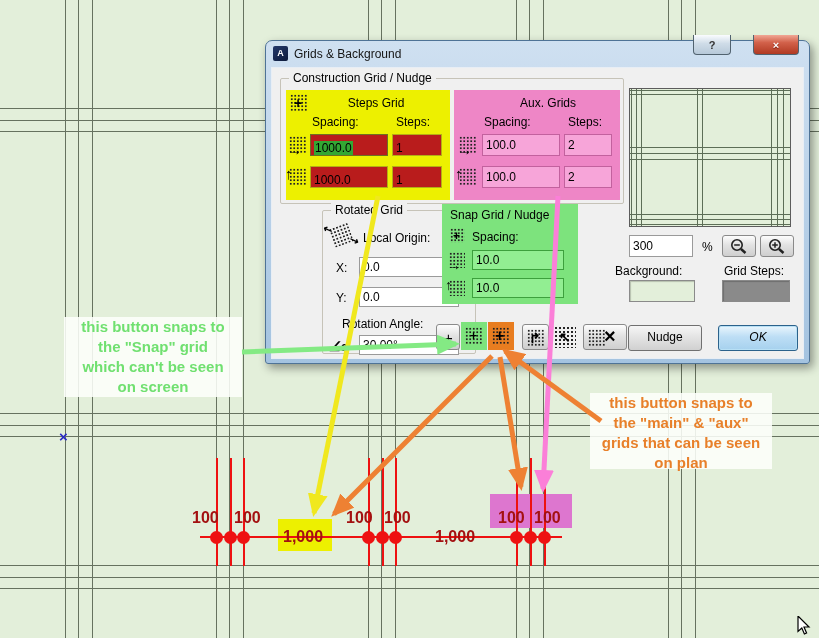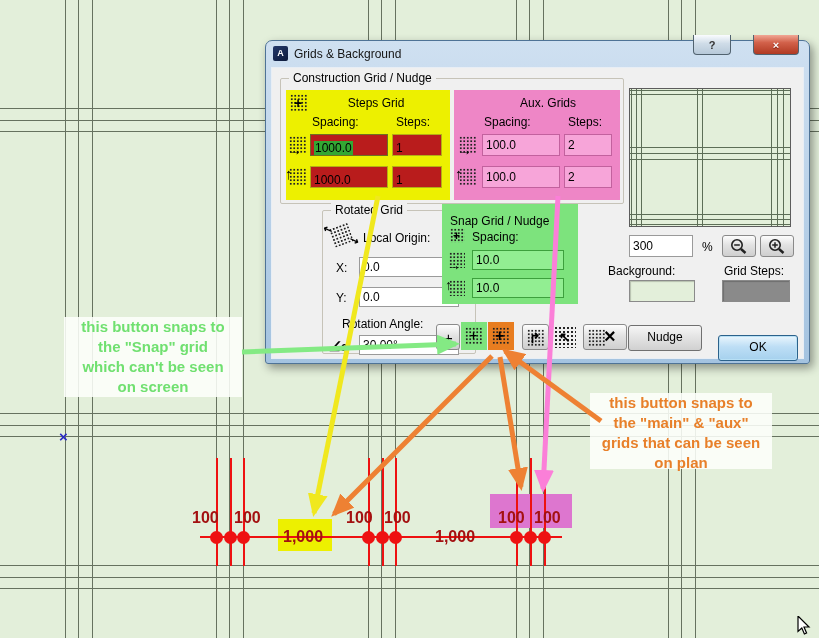--- a/index.html
+++ b/index.html
@@ -232,21 +232,21 @@
         <div class="lbl" style="left:13px;top:50px;">X:</div>
         <div class="field" style="left:36px;top:46px;width:100px;height:20px;">0.0</div>
         <div class="lbl" style="left:13px;top:80px;">Y:</div>
         <div class="field" style="left:36px;top:76px;width:100px;height:20px;">0.0</div>
         <div class="lbl" style="left:19px;top:106px;">Rotation Angle:</div>
         <div class="lbl" style="left:6px;top:128px;font-style:italic;font-weight:bold;font-size:13px;">∠α</div>
         <div class="field" style="left:36px;top:124px;width:100px;height:20px;">30.00°</div>
       </div>
 
       <div class="hl-green abs" style="left:170px;top:136px;width:136px;height:100px;">
-        <div class="lbl" style="left:8px;top:4px;margin-top:6px;">Snap Grid / Nudge</div>
+        <div class="lbl" style="left:8px;top:4px;">Snap Grid / Nudge</div>
         <div class="dg" style="left:8px;top:24px;width:15px;height:15px;">
           <span class="g" style="left:3px;top:2px;font-size:12px;">+</span>
           </div>
         <div class="lbl" style="left:30px;top:26px;">Spacing:</div>
         <div class="dg" style="left:7px;top:48px;width:16px;height:16px;">
           <span class="g" style="left:-2px;bottom:-4px;font-size:14px;">→</span>
           </div>
         <div class="field f-green" style="left:30px;top:46px;width:92px;height:20px;">10.0</div>
         <div class="dg" style="left:7px;top:76px;width:16px;height:16px;">
           <span class="g" style="left:-4px;top:-2px;font-size:14px;">↑</span>
@@ -308,26 +308,26 @@
             <line x1="18" y1="13" x2="22.5" y2="17" stroke="#222" stroke-width="2.4"></line>
             <line x1="11.2" y1="9" x2="16.8" y2="9" stroke="#222" stroke-width="1.5"></line>
           </svg></div>
       <div class="pushbtn zoombtn" style="left:488px;top:167px;">
         <svg width="32" height="20" viewBox="0 0 32 20">
             <circle cx="14" cy="9" r="5.2" fill="none" stroke="#222" stroke-width="1.6"></circle>
             <line x1="18" y1="13" x2="22.5" y2="17" stroke="#222" stroke-width="2.4"></line>
             <line x1="11.2" y1="9" x2="16.8" y2="9" stroke="#222" stroke-width="1.5"></line>
             <line x1="14" y1="6.2" x2="14" y2="11.8" stroke="#222" stroke-width="1.5"></line>
           </svg></div>
-      <div class="lbl" style="left:336px;top:196px;">Background:</div>
+      <div class="lbl" style="left:343px;top:196px;">Background:</div>
       <div class="swatch" style="left:357px;top:212px;width:64px;height:20px;background:#e3efda;"></div>
       <div class="lbl" style="left:452px;top:196px;">Grid Steps:</div>
       <div class="swatch" style="left:450px;top:212px;width:66px;height:20px;background:#8a8a8a;"></div>
 
       <div class="dlgbtn" style="left:356px;top:257px;width:72px;">Nudge</div>
-      <div class="dlgbtn" id="ok-btn" style="left:446px;top:267px;width:78px;">OK</div>
+      <div class="dlgbtn" id="ok-btn" style="left:446px;top:257px;width:78px;font-style:italic;">OK</div>
     </div>
   </div>
 
   <svg id="cursor" style="left:797px;top:616px;" width="18" height="20">
     <polygon points="1,0 12,11 7,11 9.6,17 7.4,18 4.8,12 1,15.4" fill="#fff" stroke="#000" stroke-width="1.2"></polygon>
   </svg>
 </div>
 
 </body></html>

